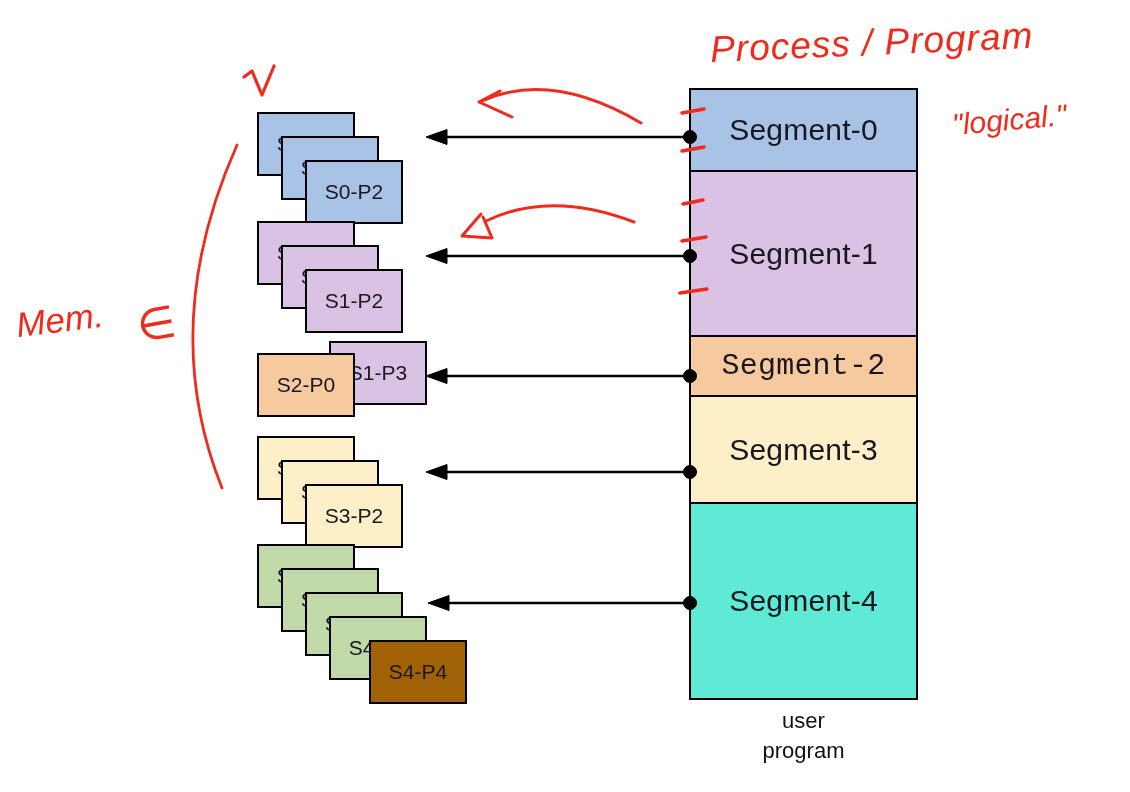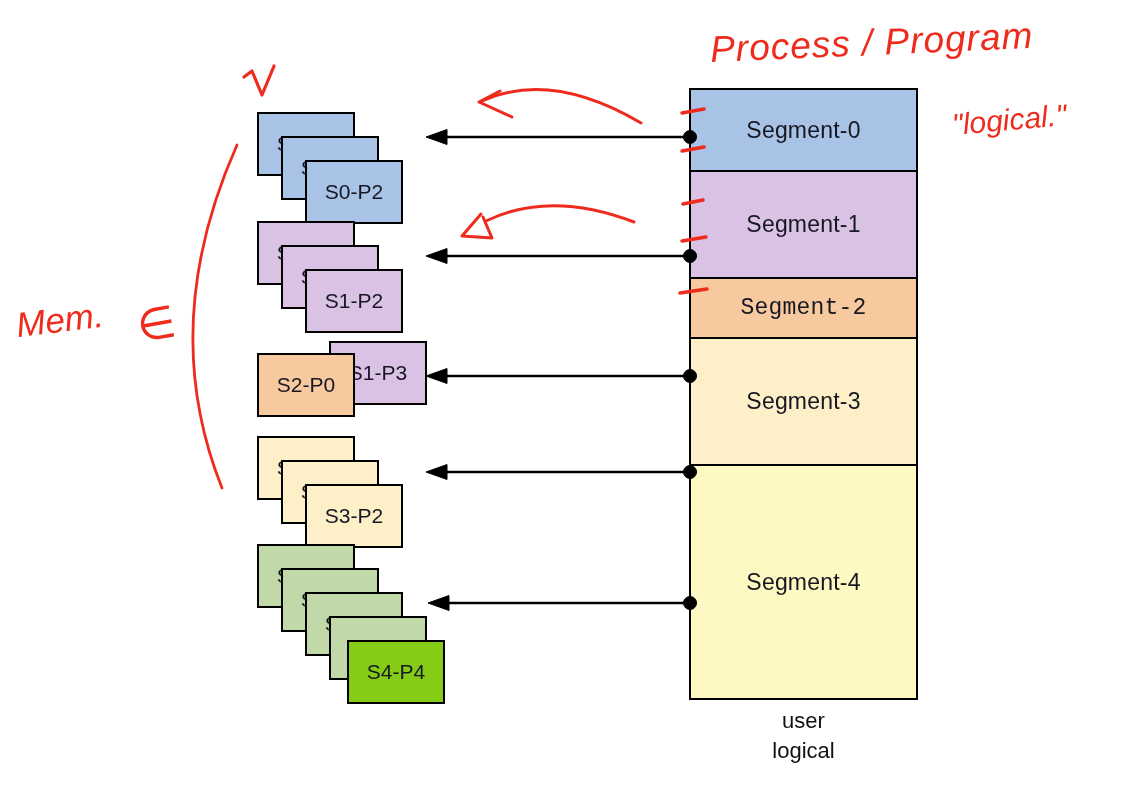--- a/index.html
+++ b/index.html
@@ -5,21 +5,21 @@
   html,body{margin:0;padding:0;background:#ffffff;}
   .stage{position:relative;width:1130px;height:792px;background:#ffffff;overflow:hidden;
          font-family:"Liberation Sans", sans-serif;}
 
   
   .seg-box{position:absolute;left:689px;top:88px;width:229px;height:612px;
            box-sizing:border-box;border:2px solid #000;display:flex;flex-direction:column;}
   .segment{box-sizing:border-box;border-bottom:2px solid #000;display:flex;
            align-items:center;justify-content:center;}
   .segment:last-child{border-bottom:none;flex:1;}
-  .segment span{font-size:23px;color:#171722;letter-spacing:0.2px;}
+  .segment span{font-size:30px;color:#171722;letter-spacing:0.2px;}
 
   
   .card{position:absolute;width:98px;height:64px;box-sizing:border-box;border:2px solid #000;
         display:flex;align-items:center;justify-content:center;font-size:21px;color:#171722;}
 
   
   .caption{position:absolute;left:689px;top:706px;width:229px;text-align:center;
            font-size:22px;line-height:30px;color:#111;}
   .caption span{display:block;}
 
@@ -49,43 +49,43 @@
   <div class="card" style="left: 257px; top: 353px; background: rgb(247, 201, 158);">S2-P0</div>
 
   <div class="card" style="left: 257px; top: 436px; background: rgb(253, 240, 201);">S3-P0</div>
   <div class="card" style="left: 281px; top: 460px; background: rgb(253, 240, 201);">S3-P1</div>
   <div class="card" style="left: 305px; top: 484px; background: rgb(253, 240, 201);">S3-P2</div>
 
   <div class="card" style="left: 257px; top: 544px; background: rgb(193, 216, 169);">S4-P0</div>
   <div class="card" style="left: 281px; top: 568px; background: rgb(193, 216, 169);">S4-P1</div>
   <div class="card" style="left: 305px; top: 592px; background: rgb(193, 216, 169);">S4-P2</div>
   <div class="card" style="left: 329px; top: 616px; background: rgb(193, 216, 169);">S4-P3</div>
-  <div class="card" style="left: 347px; top: 640px; background: #84cc16;">S4-P4</div>
+  <div class="card" style="left: 369px; top: 640px; background: #a16207;">S4-P4</div>
 
   <div class="seg-box">
     <div class="segment" style="height: 82px; background: rgb(169, 195, 230);">
         <span>Segment-0</span>
       </div>
-    <div class="segment" style="height: 107px; background: rgb(217, 194, 228);">
+    <div class="segment" style="height: 165px; background: rgb(217, 194, 228);">
         <span>Segment-1</span>
       </div>
     <div class="segment" style="height: 60px; background: rgb(247, 201, 158); font-family: Liberation Mono, monospace;">
         <span>Segment-2</span>
       </div>
-    <div class="segment" style="height: 127px; background: rgb(253, 240, 201);">
+    <div class="segment" style="height: 107px; background: rgb(253, 240, 201);">
         <span>Segment-3</span>
       </div>
-    <div class="segment" style="background: #fef9c3;">
+    <div class="segment" style="background: #5eead4;">
         <span>Segment-4</span>
       </div>
   </div>
 
   <div class="caption">
     <span>user</span>
-    <span>logical</span>
+    <span>program</span>
   </div>
 
   <div class="hw hw-process">Process / Program</div>
   <div class="hw hw-logical">"logical."</div>
   <div class="hw hw-mem">Mem.</div>
   <div class="hw hw-elem">∈</div>
 
   <svg class="overlay" width="1130" height="792" viewBox="0 0 1130 792">
 
     <g stroke="#000" fill="#000">

